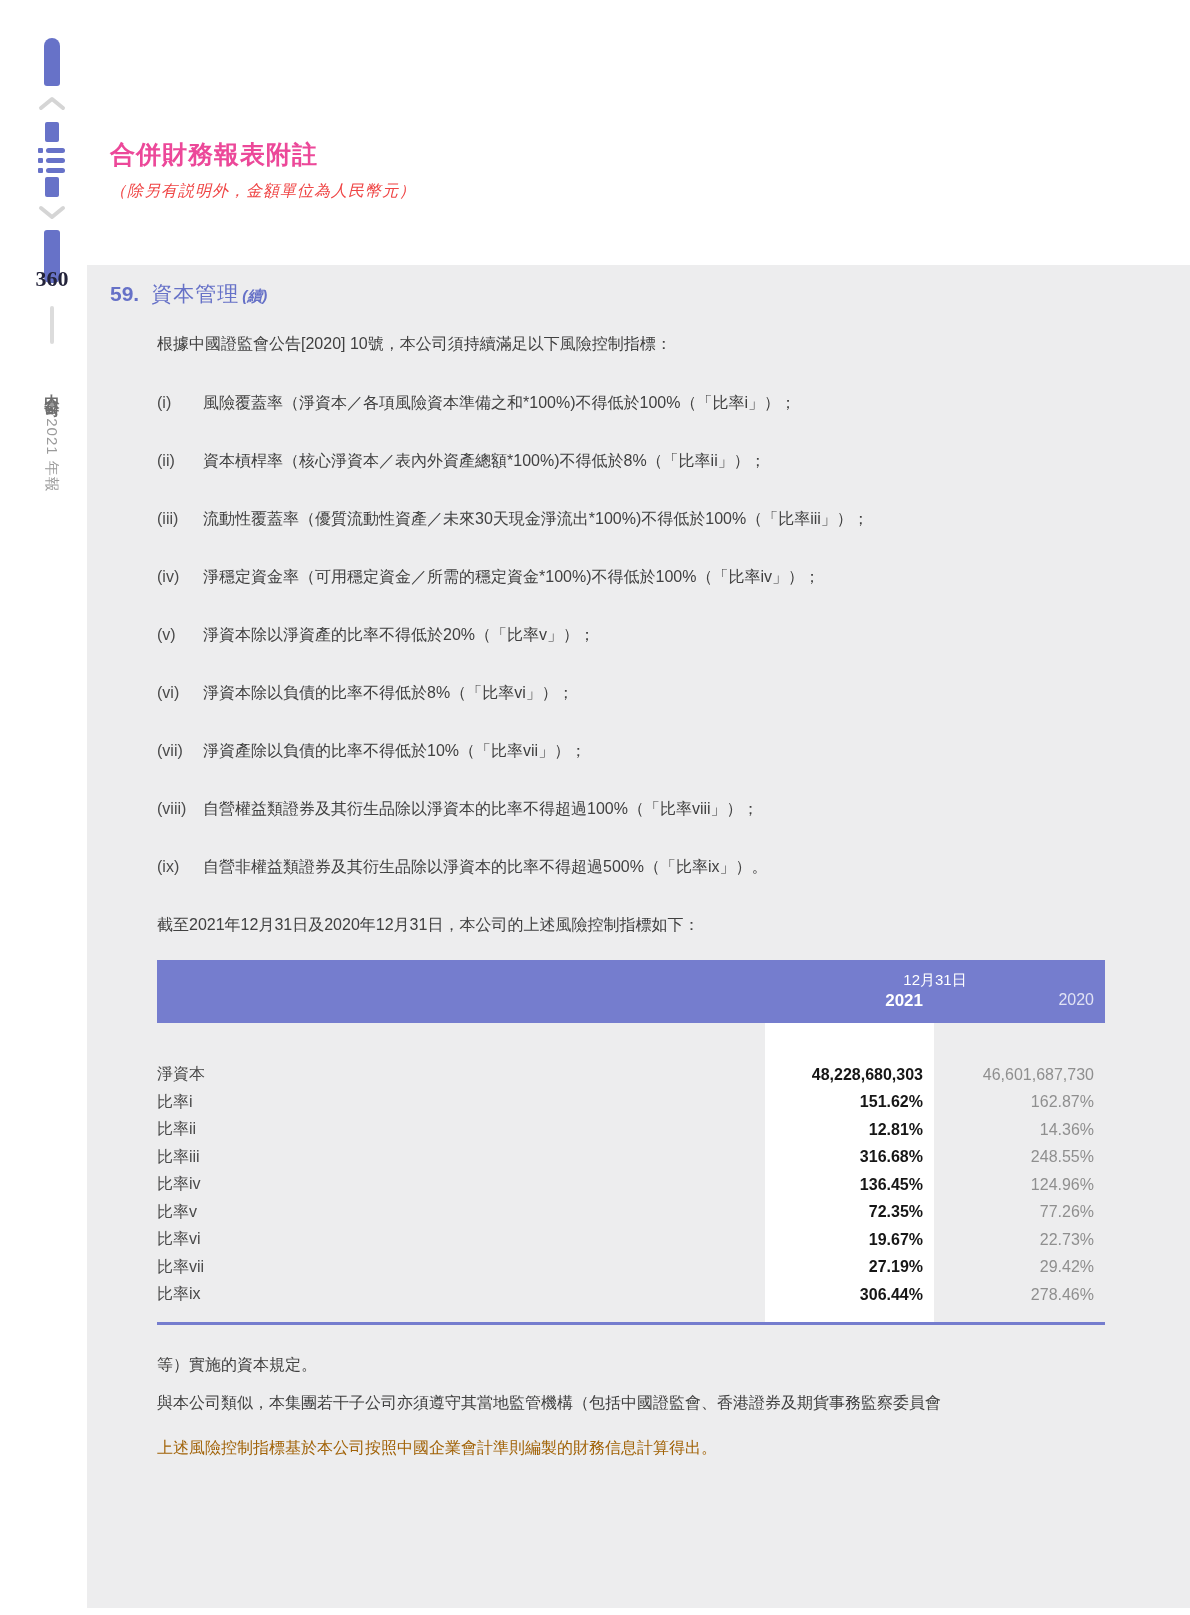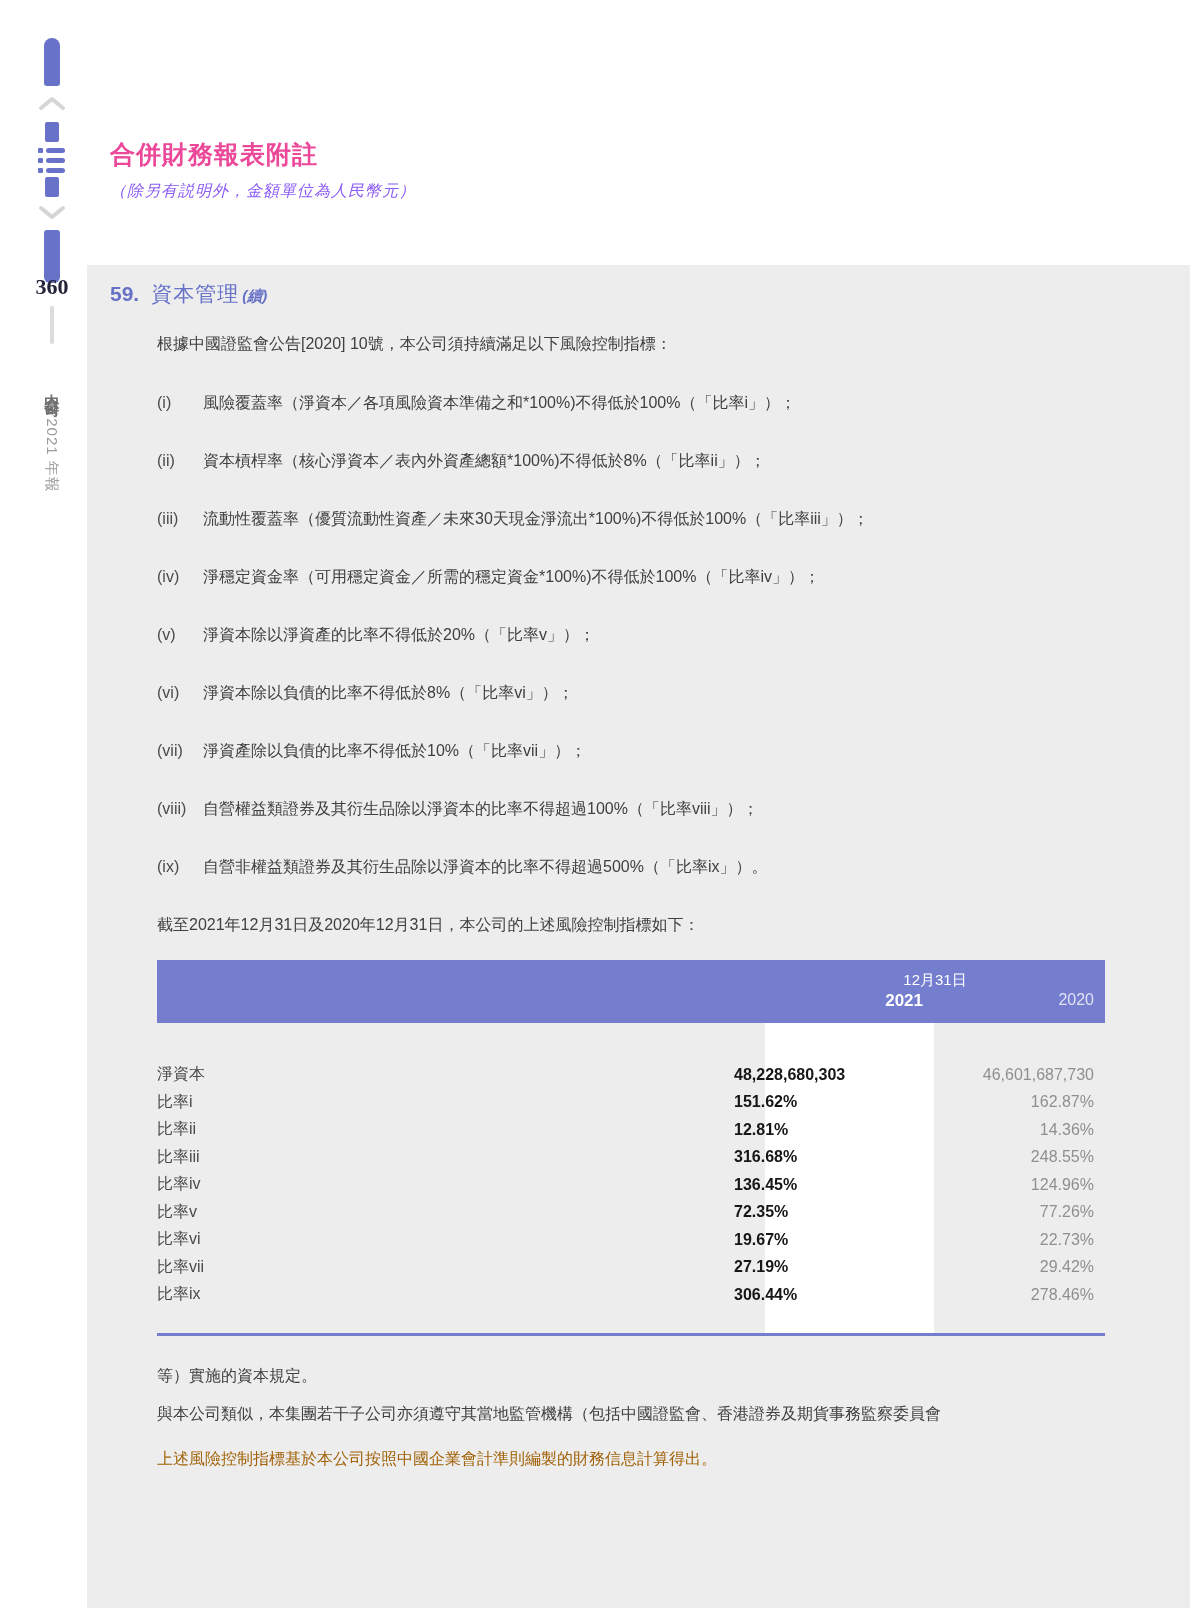--- a/index.html
+++ b/index.html
@@ -12,33 +12,33 @@
   .blk1{left:45px;top:122px;width:14px;height:20px;border-radius:2px;}
   .blk2{left:45px;top:177px;width:14px;height:20px;border-radius:2px;}
   .bar-mid{left:44px;top:230px;width:16px;height:53px;border-radius:3px 3px 6px 6px;}
   .chev{position:absolute;left:38px;width:28px;height:17px;}
   .chev-up{top:95px;}
   .chev-down{top:204px;}
   .toc{position:absolute;left:38px;top:148px;width:28px;height:25px;display:flex;flex-direction:column;justify-content:space-between;}
   .toc-row{display:flex;align-items:center;gap:3px;}
   .toc-dot{width:5px;height:5px;background:#6772c8;border-radius:1px;}
   .toc-line{width:19px;height:5px;background:#6772c8;border-radius:2.5px;}
-  .pagenum{position:absolute;left:28px;top:274px;width:48px;text-align:center;
+  .pagenum{position:absolute;left:28px;top:266px;width:48px;text-align:center;
     font-family:"Liberation Serif",serif;font-weight:bold;font-size:22px;color:#23233a;}
   .tick{position:absolute;left:50px;top:306px;width:4px;height:38px;background:#dcdcdc;border-radius:2px;}
   .vtext{position:absolute;left:40px;top:382px;writing-mode:vertical-rl;
     font-size:15px;color:#8f8f8f;letter-spacing:3px;line-height:24px;}
   .vtext .brand{text-orientation:upright;color:#6f6f6f;font-weight:bold;}
   .vtext .vdot{margin:8px 0;color:#9a9a9a;}
   .vtext .vyear{text-orientation:sideways;color:#9b9b9b;letter-spacing:1px;}
 
   
   .doc-header{position:absolute;left:110px;top:138px;}
   .doc-title{font-family:"Liberation Serif",serif;font-weight:bold;font-size:25px;color:#ec4899;letter-spacing:1px;}
-  .doc-subtitle{margin-top:10px;font-style:italic;font-size:16px;color:#8b5cf6;letter-spacing:1px;}
+  .doc-subtitle{margin-top:10px;font-style:italic;font-size:16px;color:#ef4444;letter-spacing:1px;}
 
   
   .panel{position:absolute;left:87px;top:265px;width:1103px;height:1343px;background:#ededee;}
   .panel-inner{padding:0 0 0 70px;width:948px;}
 
   .sec-head{margin:0;padding-top:13px;line-height:30px;color:#6671c7;margin-left:-47px;}
   .sec-num{font-weight:bold;font-size:21px;margin-right:12px;}
   .sec-title{font-size:21px;font-weight:500;letter-spacing:1px;}
   .sec-cont{font-style:italic;font-size:15px;margin-left:3px;}
 
@@ -50,25 +50,25 @@
   .table-intro{margin-top:26px;line-height:22px;font-size:16px;color:#404040;}
 
   
   .cap-table{margin-top:24px;width:948px;}
   .thead{background:#757dce;height:63px;color:#ffffff;}
   .thead-date{margin-left:608px;width:340px;text-align:center;padding-top:11px;font-size:15px;line-height:17px;}
   .thead-years{display:flex;margin-top:3px;}
   .thead-sp{flex:1;}
   .y2021{width:169px;text-align:right;padding-right:11px;box-sizing:border-box;font-weight:bold;font-size:17px;}
   .y2020{width:171px;text-align:right;padding-right:11px;box-sizing:border-box;font-size:16px;color:rgba(255,255,255,0.78);}
-  .tbody{position:relative;padding-top:38px;padding-bottom:24px;border-bottom:3px solid #757dce;}
+  .tbody{position:relative;padding-top:38px;padding-bottom:13px;border-bottom:3px solid #757dce;}
   .white-col{position:absolute;left:608px;top:0;bottom:0;width:169px;background:#ffffff;}
   .trow{position:relative;display:flex;align-items:center;height:27.5px;font-size:16px;}
   .tlabel{flex:1;color:#4a4a4a;}
-  .tv2021{width:200px;text-align:left;padding-right:11px;box-sizing:border-box;font-weight:bold;color:#161616;}
+  .tv2021{width:200px;text-align:right;padding-right:11px;box-sizing:border-box;font-weight:bold;color:#161616;}
   .tv2020{width:171px;text-align:right;padding-right:11px;box-sizing:border-box;color:#8f8f8f;}
 
   
   .fpara1{margin-top:21px;font-size:16px;line-height:38px;color:#404040;}
   .fpara2{margin-top:15px;font-size:16px;line-height:22px;color:#a16207;}
 </style>
 </head>
 <body>
 
 <div class="page">

